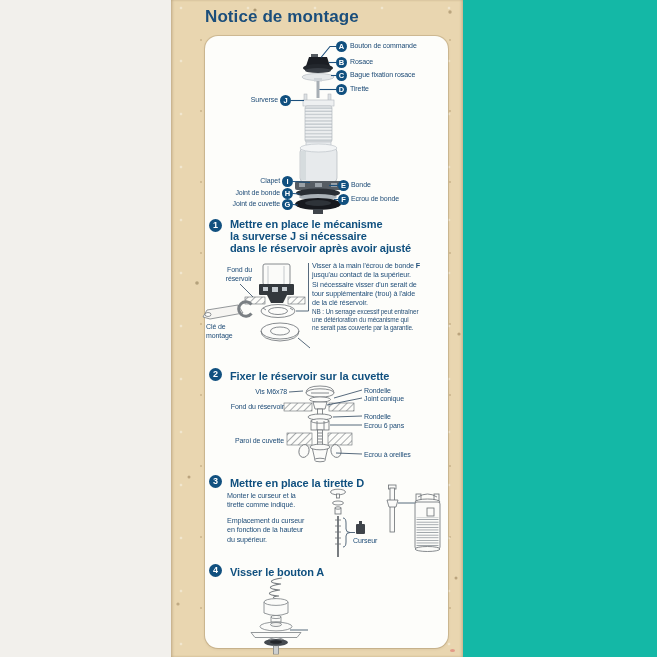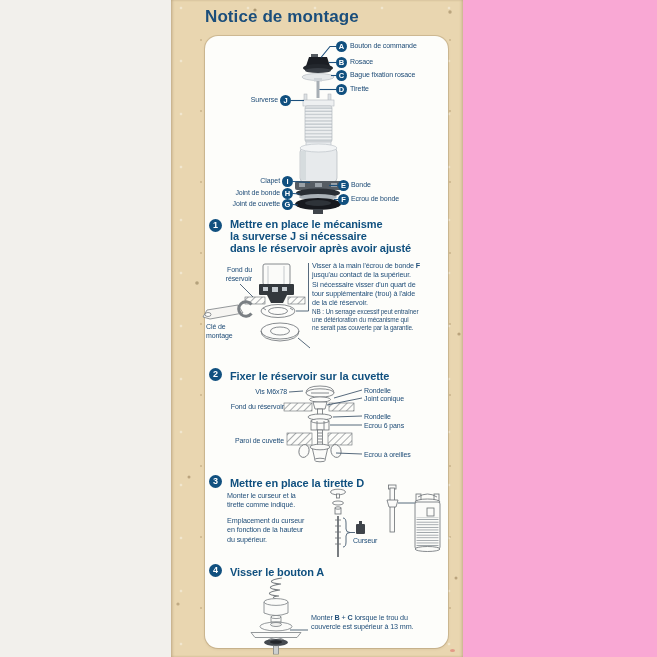--- a/index.html
+++ b/index.html
@@ -1,16 +1,16 @@
 <!DOCTYPE html>
 <html><head>
 <meta charset="utf-8">
 <style>
   html,body{margin:0;padding:0;background:#ffffff;}
-  .page{position:relative;width:657px;height:657px;background:#f9a8d4;overflow:hidden;
+  .page{position:relative;width:657px;height:657px;background:#14b8a6;overflow:hidden;
         font-family:"Liberation Sans","DejaVu Sans",sans-serif;}
   .margin-left{position:absolute;left:0;top:0;width:171px;height:657px;background:#f2f0ec;}
   .paper{position:absolute;left:171px;top:0;width:292px;height:657px;background-color:#e9d6b0;
     background-image:
       radial-gradient(circle at 10px 8px, rgba(255,255,255,.38) 1px, transparent 1.7px),
       radial-gradient(circle at 30px 40px, rgba(150,125,80,.28) 1px, transparent 1.5px),
       radial-gradient(circle at 55px 20px, rgba(150,125,80,.18) 1px, transparent 1.4px);
     background-size:67px 53px, 83px 71px, 47px 61px;
     box-shadow:inset 2px 0 3px -1px rgba(120,95,60,.4), inset -2px 0 3px -1px rgba(120,95,60,.35);}
   .specks{position:absolute;left:0;top:0;width:2px;height:2px;background:transparent;border-radius:50%;
@@ -249,21 +249,21 @@
       <div class="ln">Fond du</div>
       <div class="ln">réservoir</div>
     </div>
   <div class="plabel" style="left:206px;top:323px">
       <div class="ln">Clé de</div>
       <div class="ln">montage</div>
     </div>
   <div class="btxt" style="left:312px;top:261px">
       <div class="ln"><span>Visser à la main l'écrou de bonde </span><b>F</b></div>
       <div class="ln"><span>jusqu'au contact de la supérieur.</span></div>
-      <div class="ln"><span>Si nécessaire visser d'un quart de</span></div>
+      <div class="ln"><span>Si nécessaire visser d'un serait de</span></div>
       <div class="ln"><span>tour supplémentaire (trou) à l'aide</span></div>
       <div class="ln"><span>de la clé réservoir.</span></div>
     </div>
   <div class="btxt nbtxt" style="left:312px;top:308px">
       <div class="ln">NB : Un serrage excessif peut entraîner</div>
       <div class="ln">une détérioration du mécanisme qui</div>
       <div class="ln">ne serait pas couverte par la garantie.</div>
     </div>
 
   <div class="stepnum" style="left:209px;top:368px">2</div>
@@ -285,17 +285,13 @@
     </div>
   <div class="btxt" style="left:227px;top:516px">
       <div class="ln">Emplacement du curseur</div>
       <div class="ln">en fonction de la hauteur</div>
       <div class="ln">du supérieur.</div>
     </div>
   <div class="plabel" style="left:353px;top:537px">Curseur</div>
 
   <div class="stepnum" style="left:209px;top:564px">4</div>
   <div class="shead" style="left:230px;top:566px">Visser le bouton A</div>
-  <div class="btxt" style="left:311px;top:613px">
-      <div class="ln"><span>Monter </span><b>B</b><span> + </span><b>C</b><span> lorsque le trou du</span></div>
-      <div class="ln"><span>couvercle est supérieur à 13 mm.</span></div>
-    </div>
 </div>
 
 </body></html>

